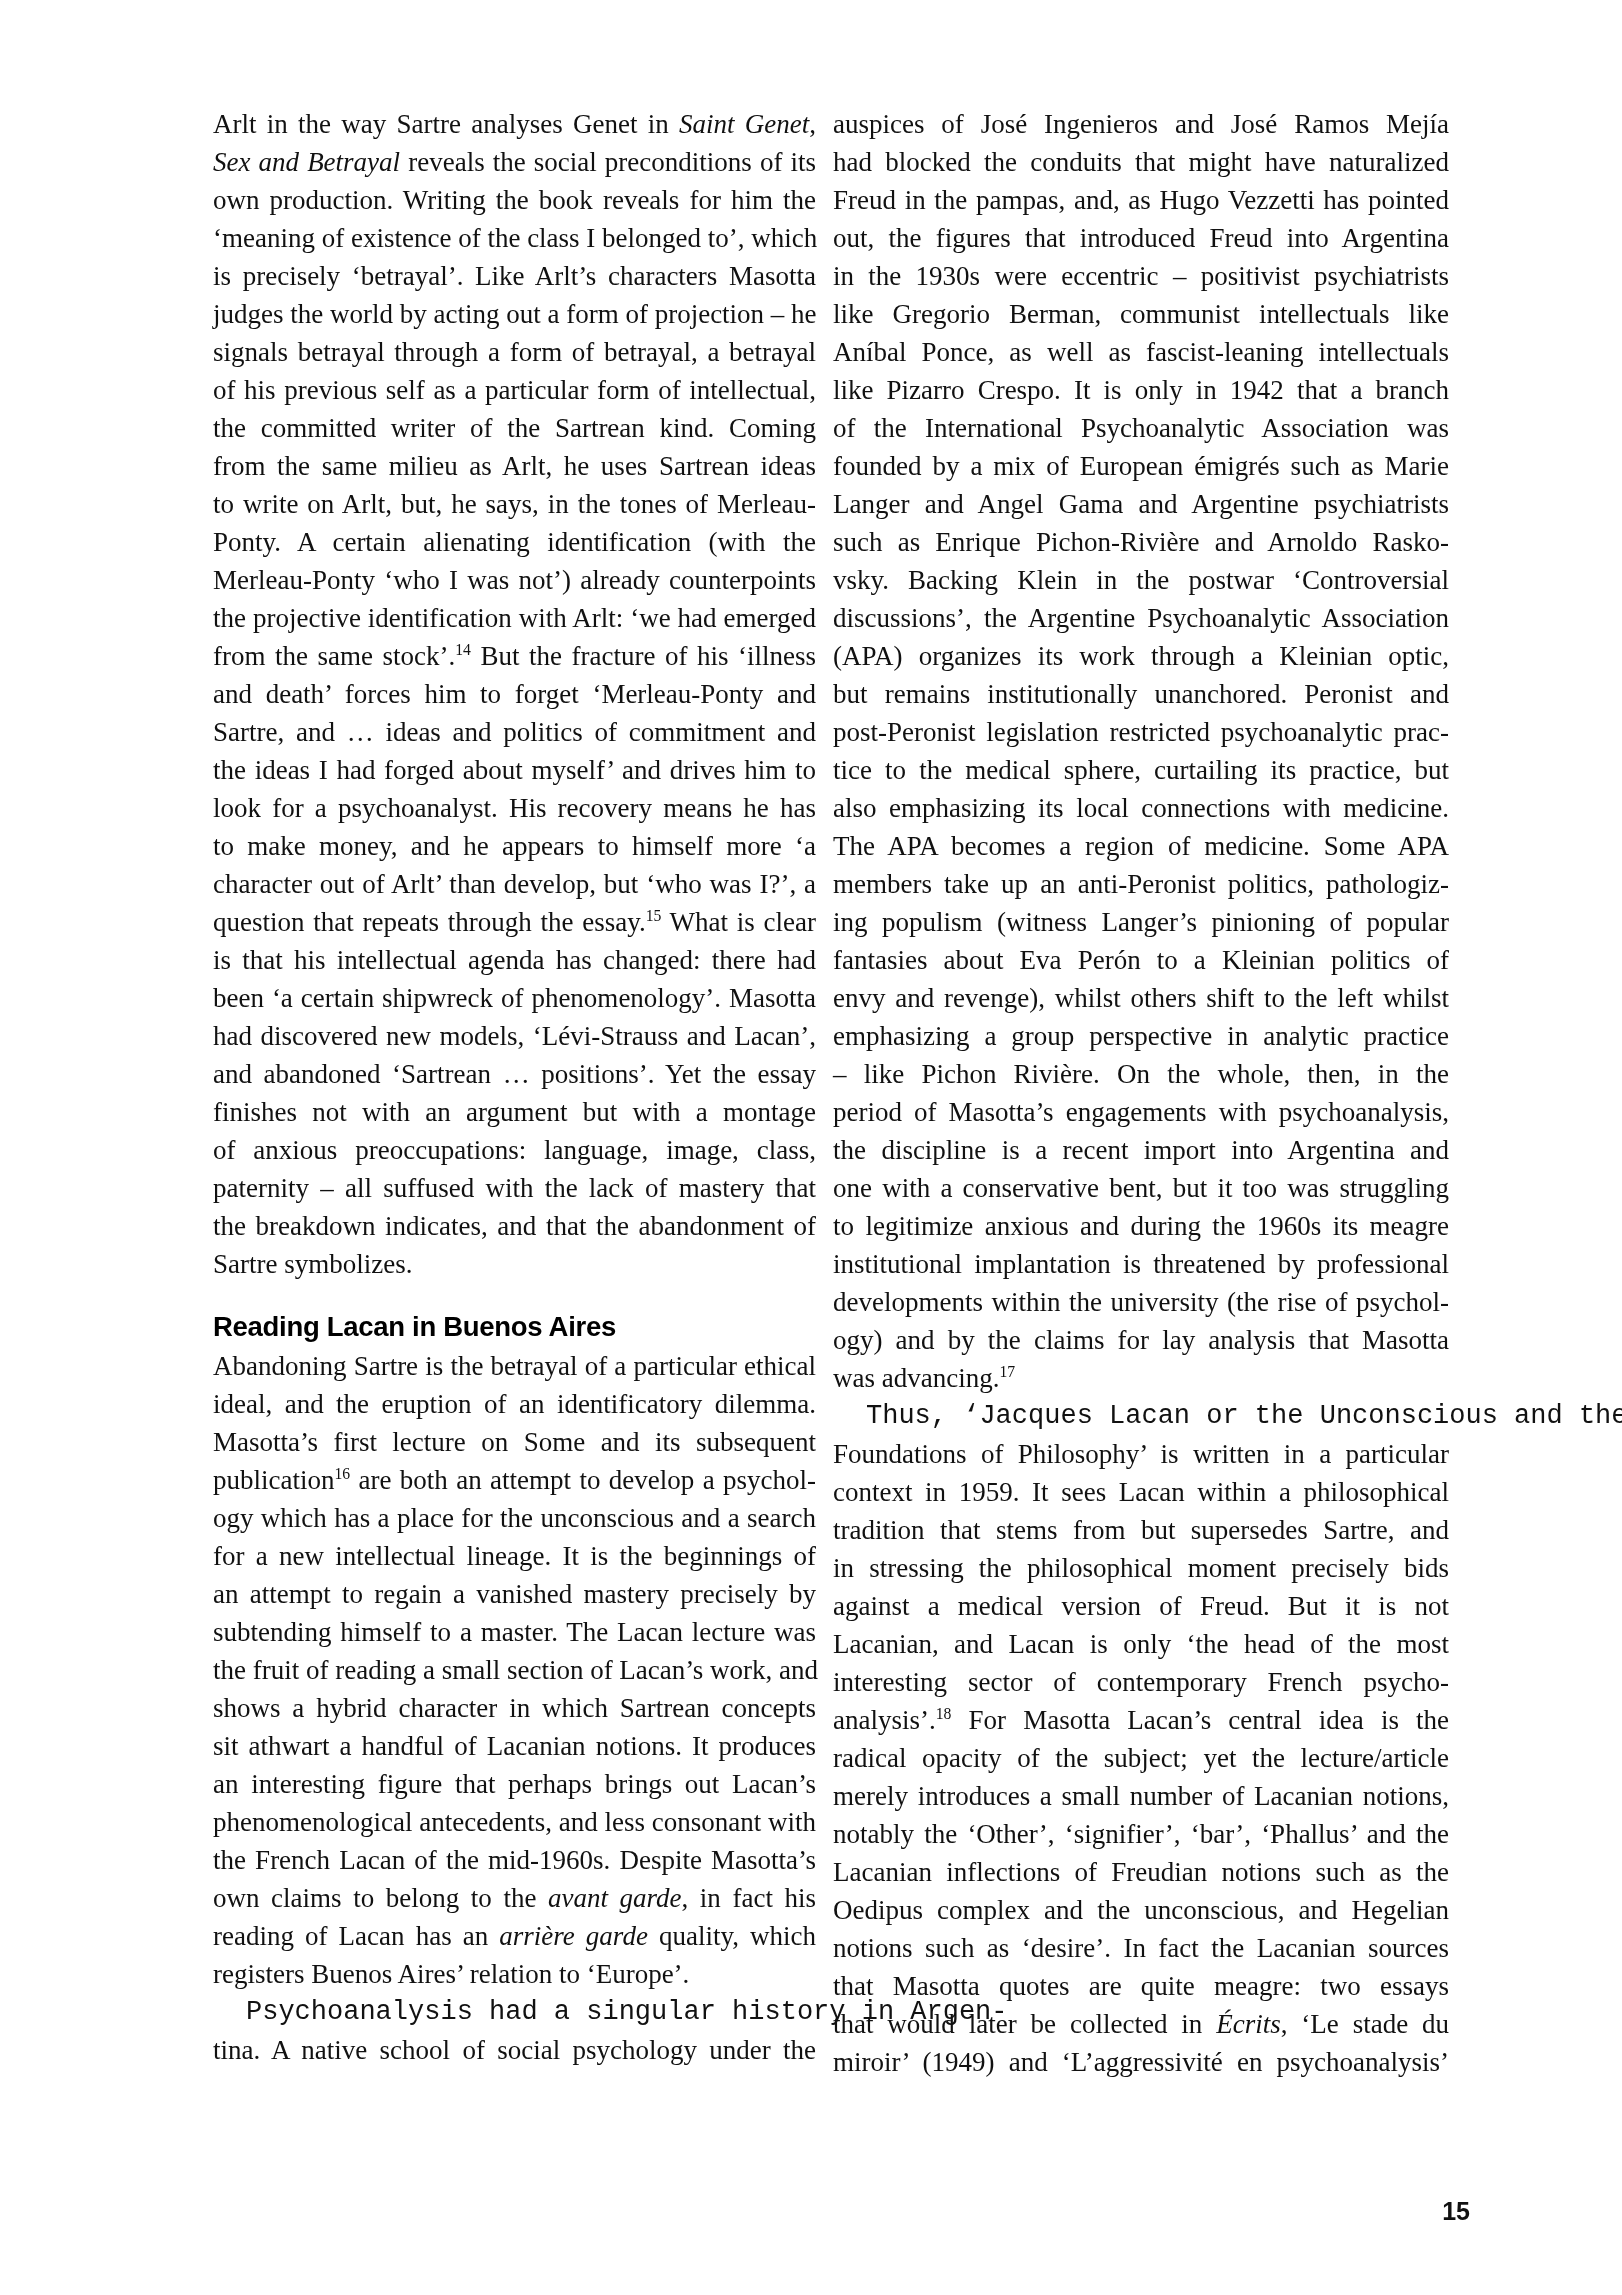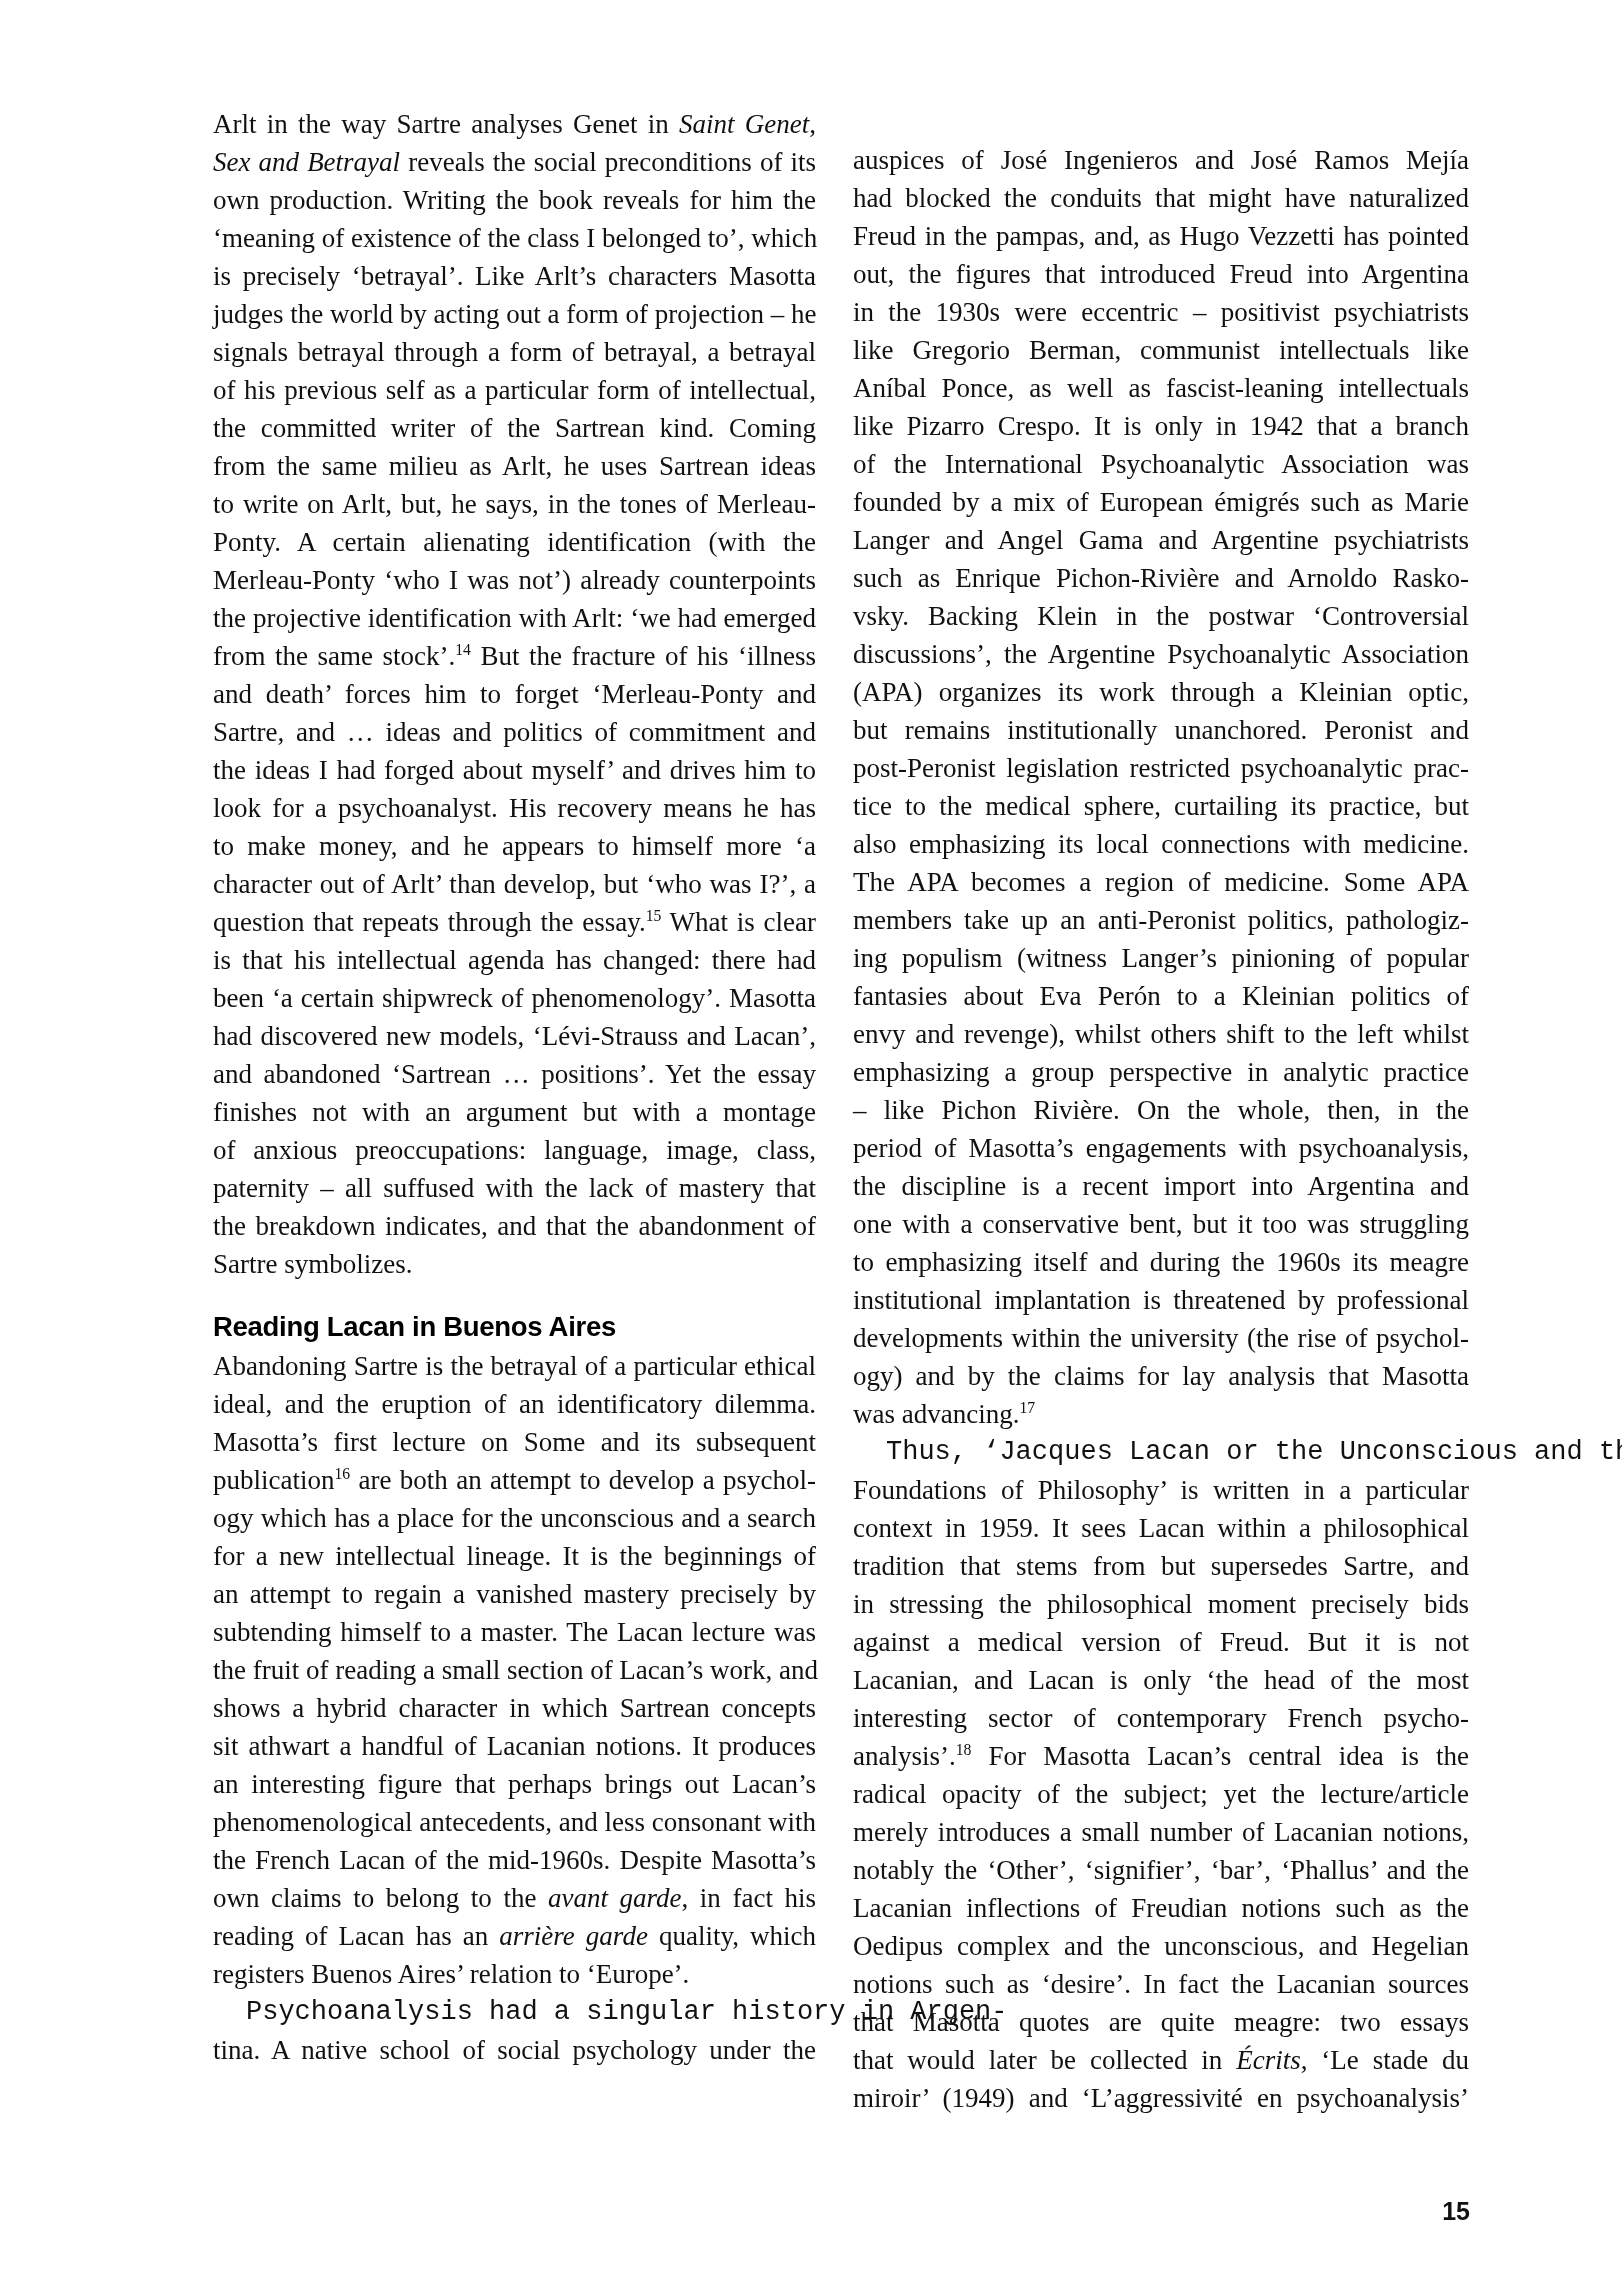--- a/index.html
+++ b/index.html
@@ -1,20 +1,20 @@
 <!DOCTYPE html>
 <html style="font-size:10.5px"><head>
 <meta charset="utf-8">
 <style>
   html, body { margin: 0; padding: 0; background: #ffffff; }
   body { width: 1623px; height: 2295px; position: relative; overflow: hidden; }
   .page { position: absolute; left: 0; top: 0; width: 1623px; height: 2295px; background: #fff; }
   .col { position: absolute; top: 105px; width: 603px; }
   .col-left { left: 213px; }
-  .col-right { left: 853px; width: 616px; margin-top: 36px; }
+  .col-right { left: 833px; width: 616px; }
   .line {
     font-family: "Liberation Serif", "DejaVu Serif", serif;
     font-size: 27px;
     line-height: 38px;
     height: 38px;
     color: #111;
     white-space: nowrap;
     text-align: justify;
     text-align-last: justify;
     overflow: visible;
@@ -133,21 +133,21 @@
         <div class="line">The APA becomes a region of medicine. Some APA</div>
         <div class="line">members take up an anti-Peronist politics, pathologiz-</div>
         <div class="line">ing populism (witness Langer’s pinioning of popular</div>
         <div class="line">fantasies about Eva Perón to a Kleinian politics of</div>
         <div class="line">envy and revenge), whilst others shift to the left whilst</div>
         <div class="line">emphasizing a group perspective in analytic practice</div>
         <div class="line">– like Pichon Rivière. On the whole, then, in the</div>
         <div class="line">period of Masotta’s engagements with psychoanalysis,</div>
         <div class="line">the discipline is a recent import into Argentina and</div>
         <div class="line">one with a conservative bent, but it too was struggling</div>
-        <div class="line">to emphasizing itself and during the 1960s its meagre</div>
+        <div class="line">to legitimize anxious and during the 1960s its meagre</div>
         <div class="line">institutional implantation is threatened by professional</div>
         <div class="line">developments within the university (the rise of psychol-</div>
         <div class="line">ogy) and by the claims for lay analysis that Masotta</div>
         <div class="line last">was advancing.<sup>17</sup></div>
       </div>
     <div>
         <div class="line indent">Thus, ‘Jacques Lacan or the Unconscious and the</div>
         <div class="line">Foundations of Philosophy’ is written in a particular</div>
         <div class="line">context in 1959. It sees Lacan within a philosophical</div>
         <div class="line">tradition that stems from but supersedes Sartre, and</div>

